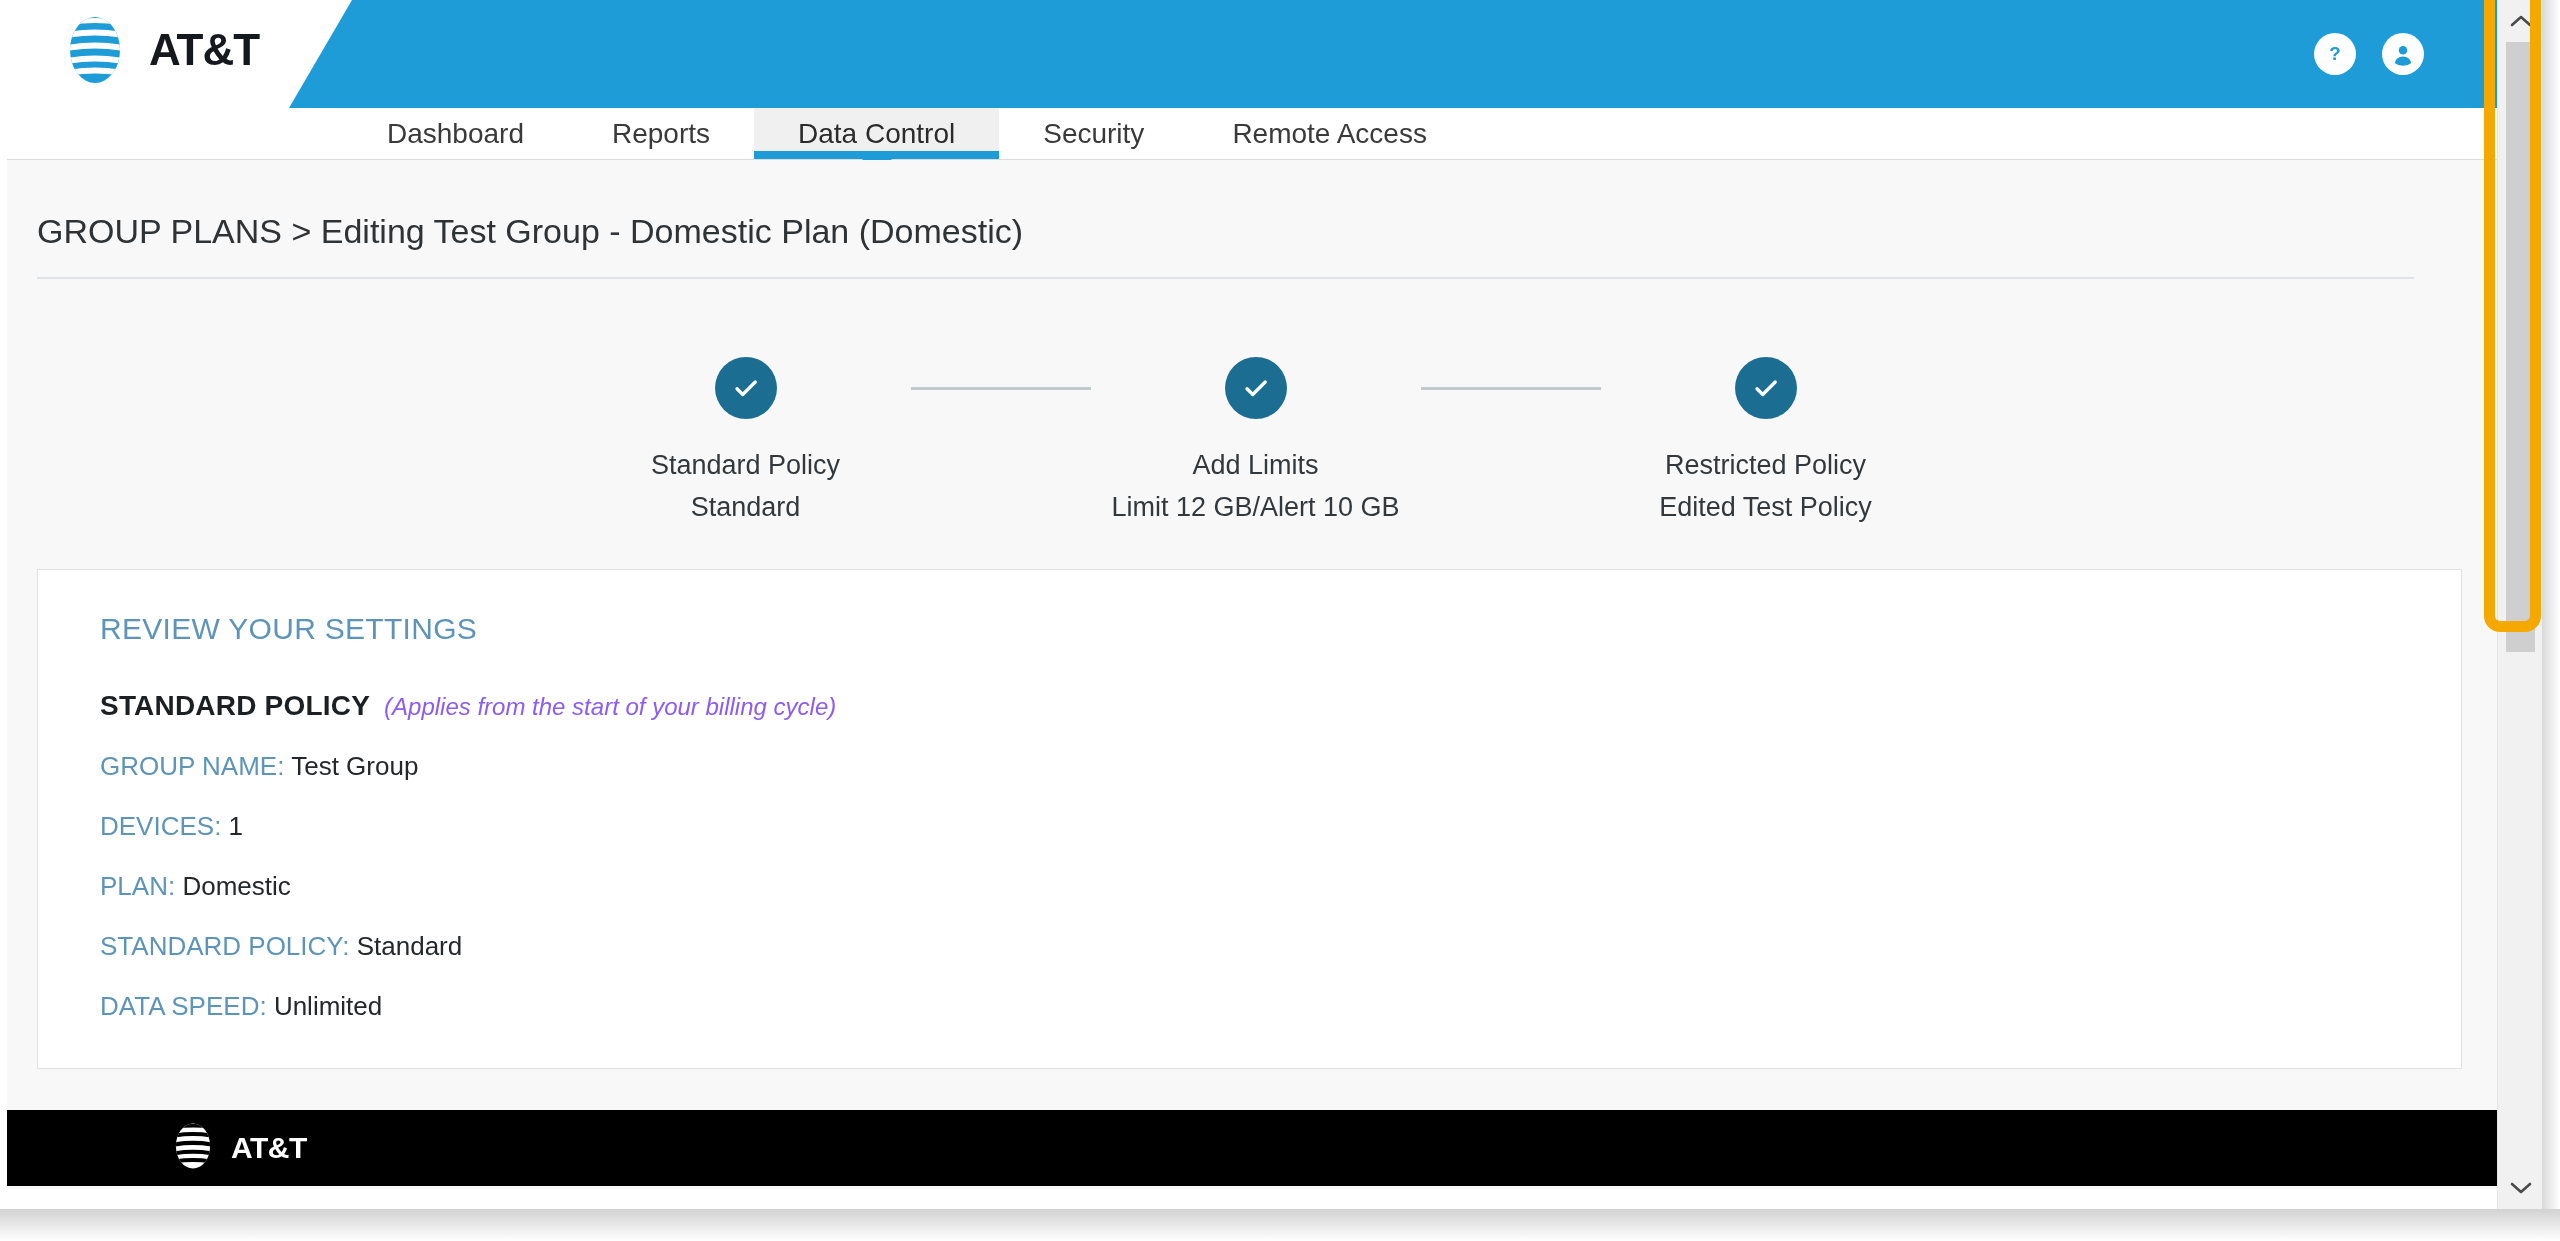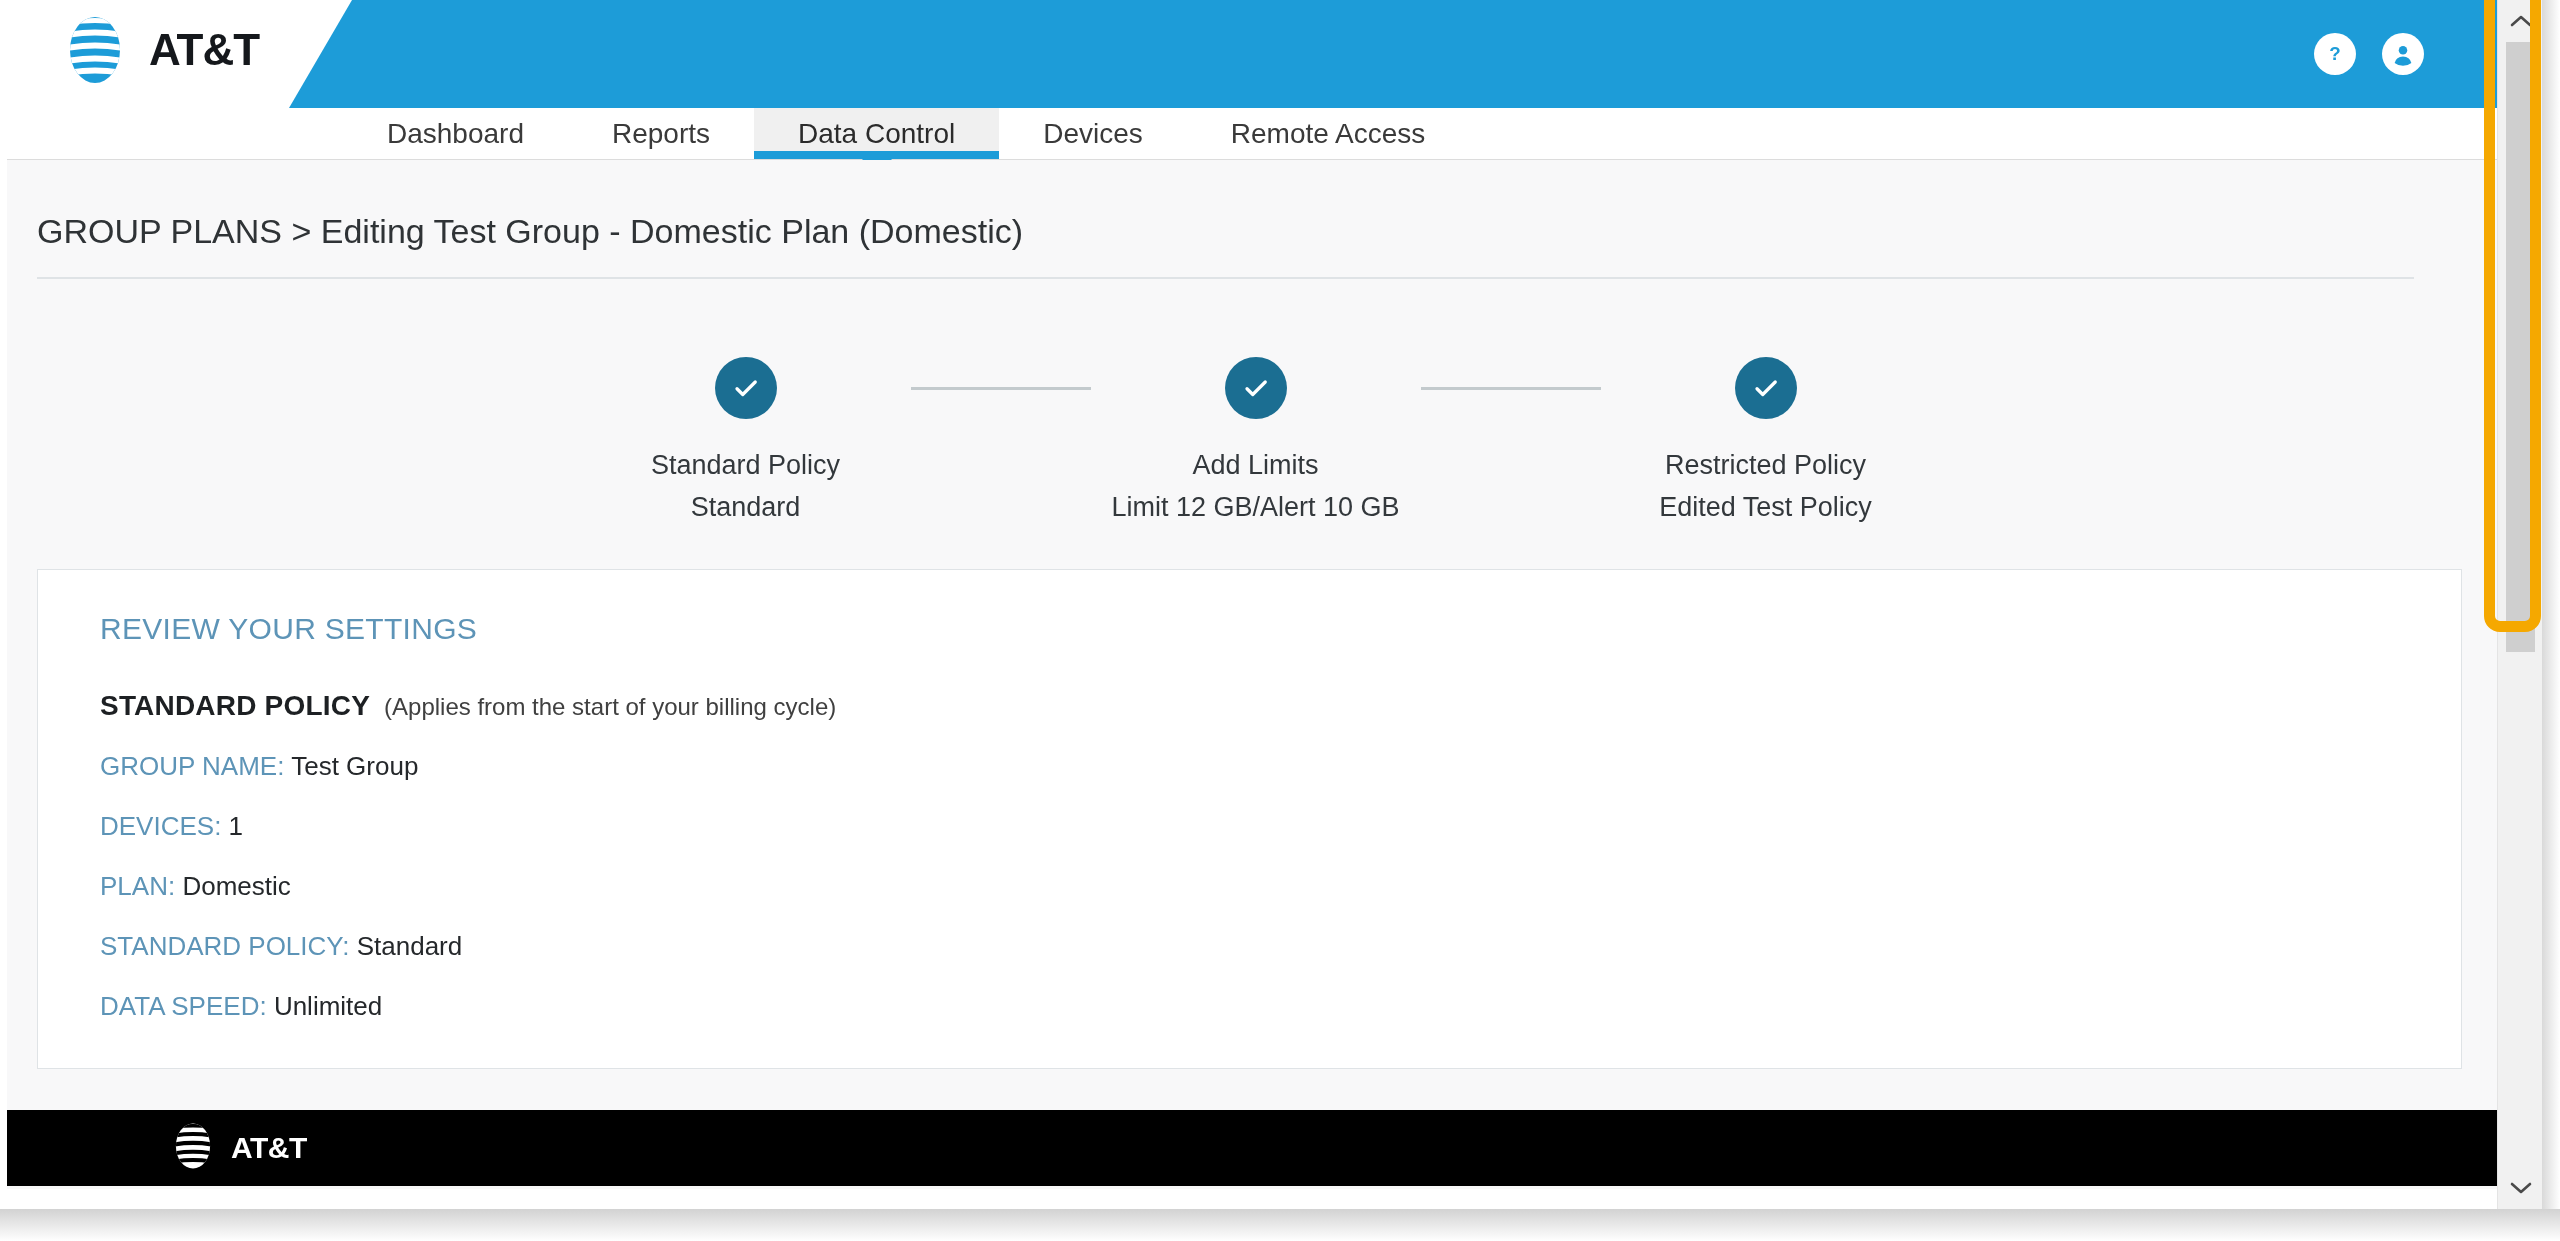--- a/index.html
+++ b/index.html
@@ -216,21 +216,22 @@
     white-space: nowrap;
   }
   .policy-head .p-title {
     font-size: 28px;
     font-weight: bold;
     color: #1d2023;
     letter-spacing: 0.2px;
   }
   .policy-head .p-note {
     font-size: 24px;
-    color: #404040;
+    font-style: italic;
+    color: #8b5cf6;
   }
   .detail-row {
     padding: 29px 0 0 62px;
     font-size: 26px;
     white-space: nowrap;
   }
   .detail-row .k { color: #5d94b7; }
   .detail-row .v { color: #25282b; }
 
   
@@ -363,21 +364,21 @@
         <span>Dashboard</span>
       </div>
       <div class="nav-tab">
         <span>Reports</span>
       </div>
       <div class="nav-tab active">
         <span>Data Control</span>
         <span class="notch"></span>
       </div>
       <div class="nav-tab">
-        <span>Devices</span>
+        <span>Security</span>
       </div>
       <div class="nav-tab">
         <span>Remote Access</span>
       </div>
     </div>
 
     <div class="page-body">
 
       <div class="breadcrumb-wrap">
         <div class="breadcrumb">GROUP PLANS &gt; Editing Test Group - Domestic Plan (Domestic)</div>

